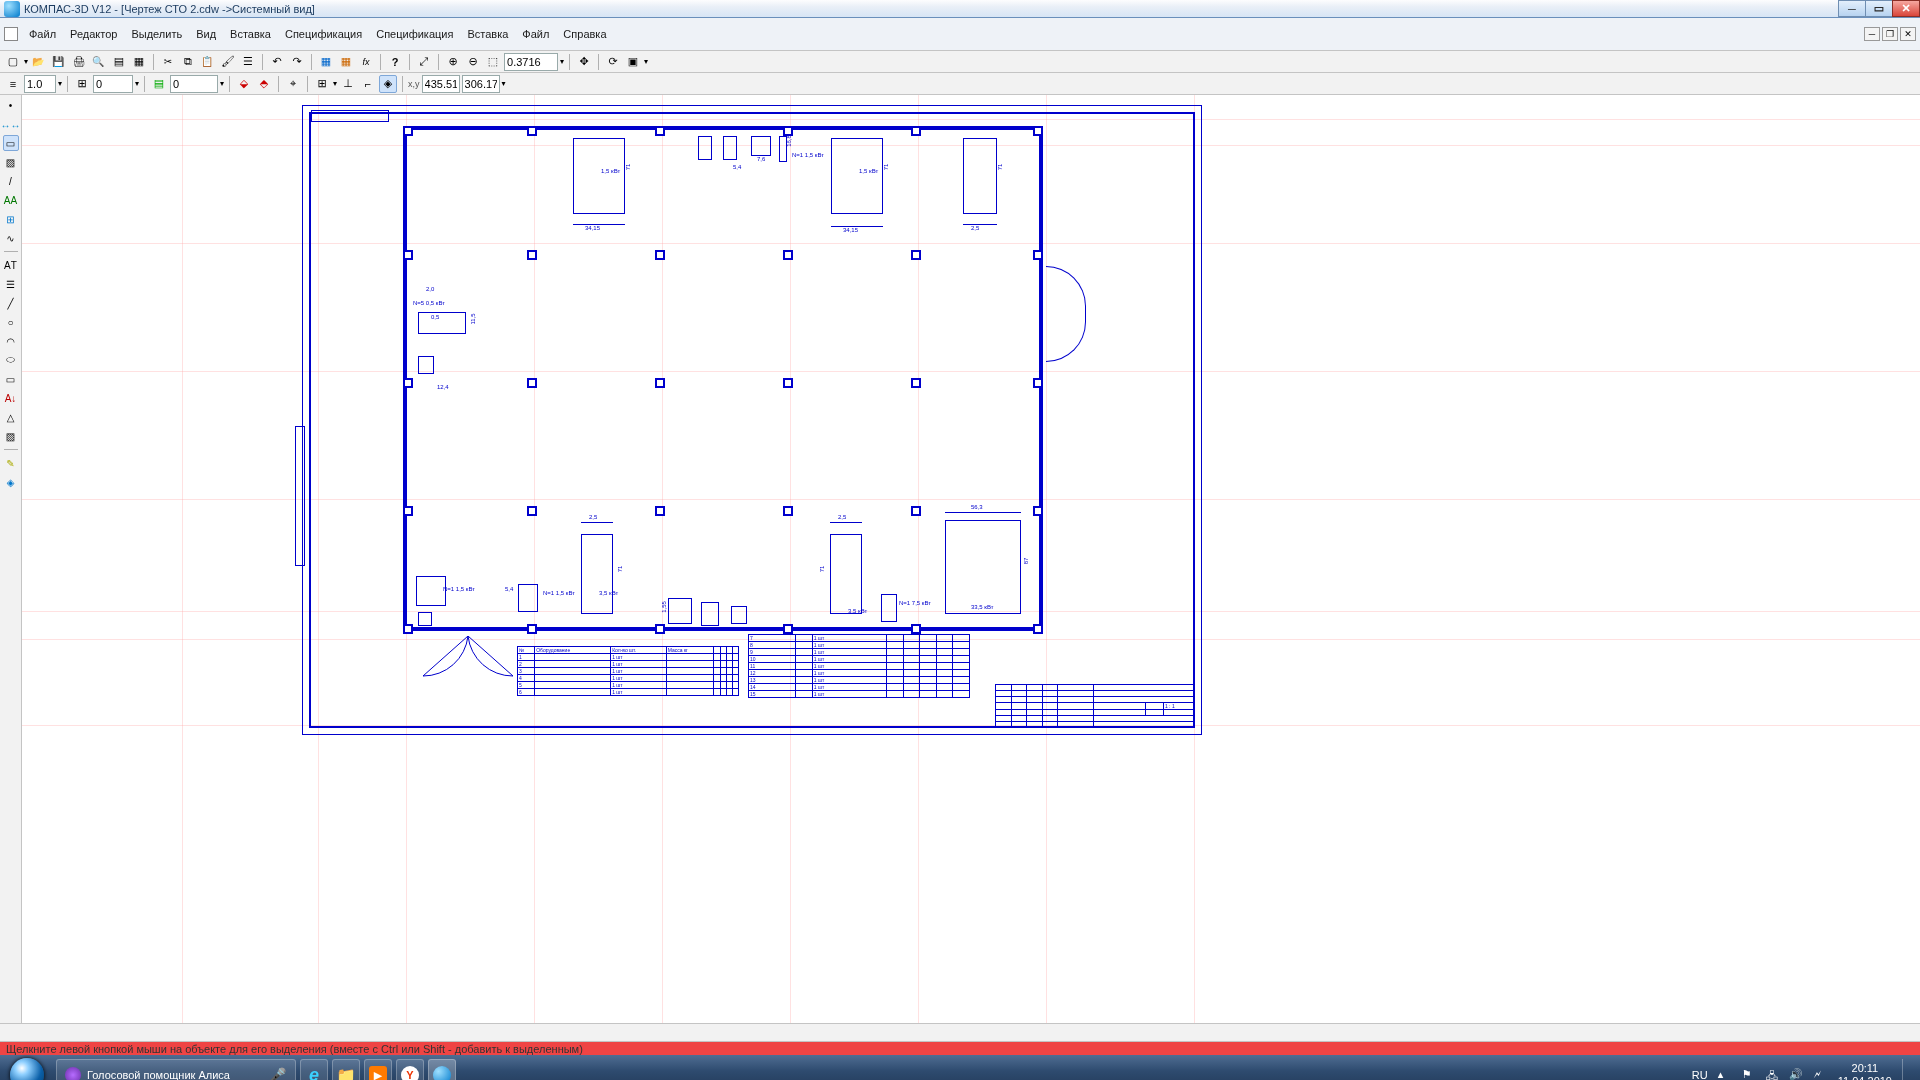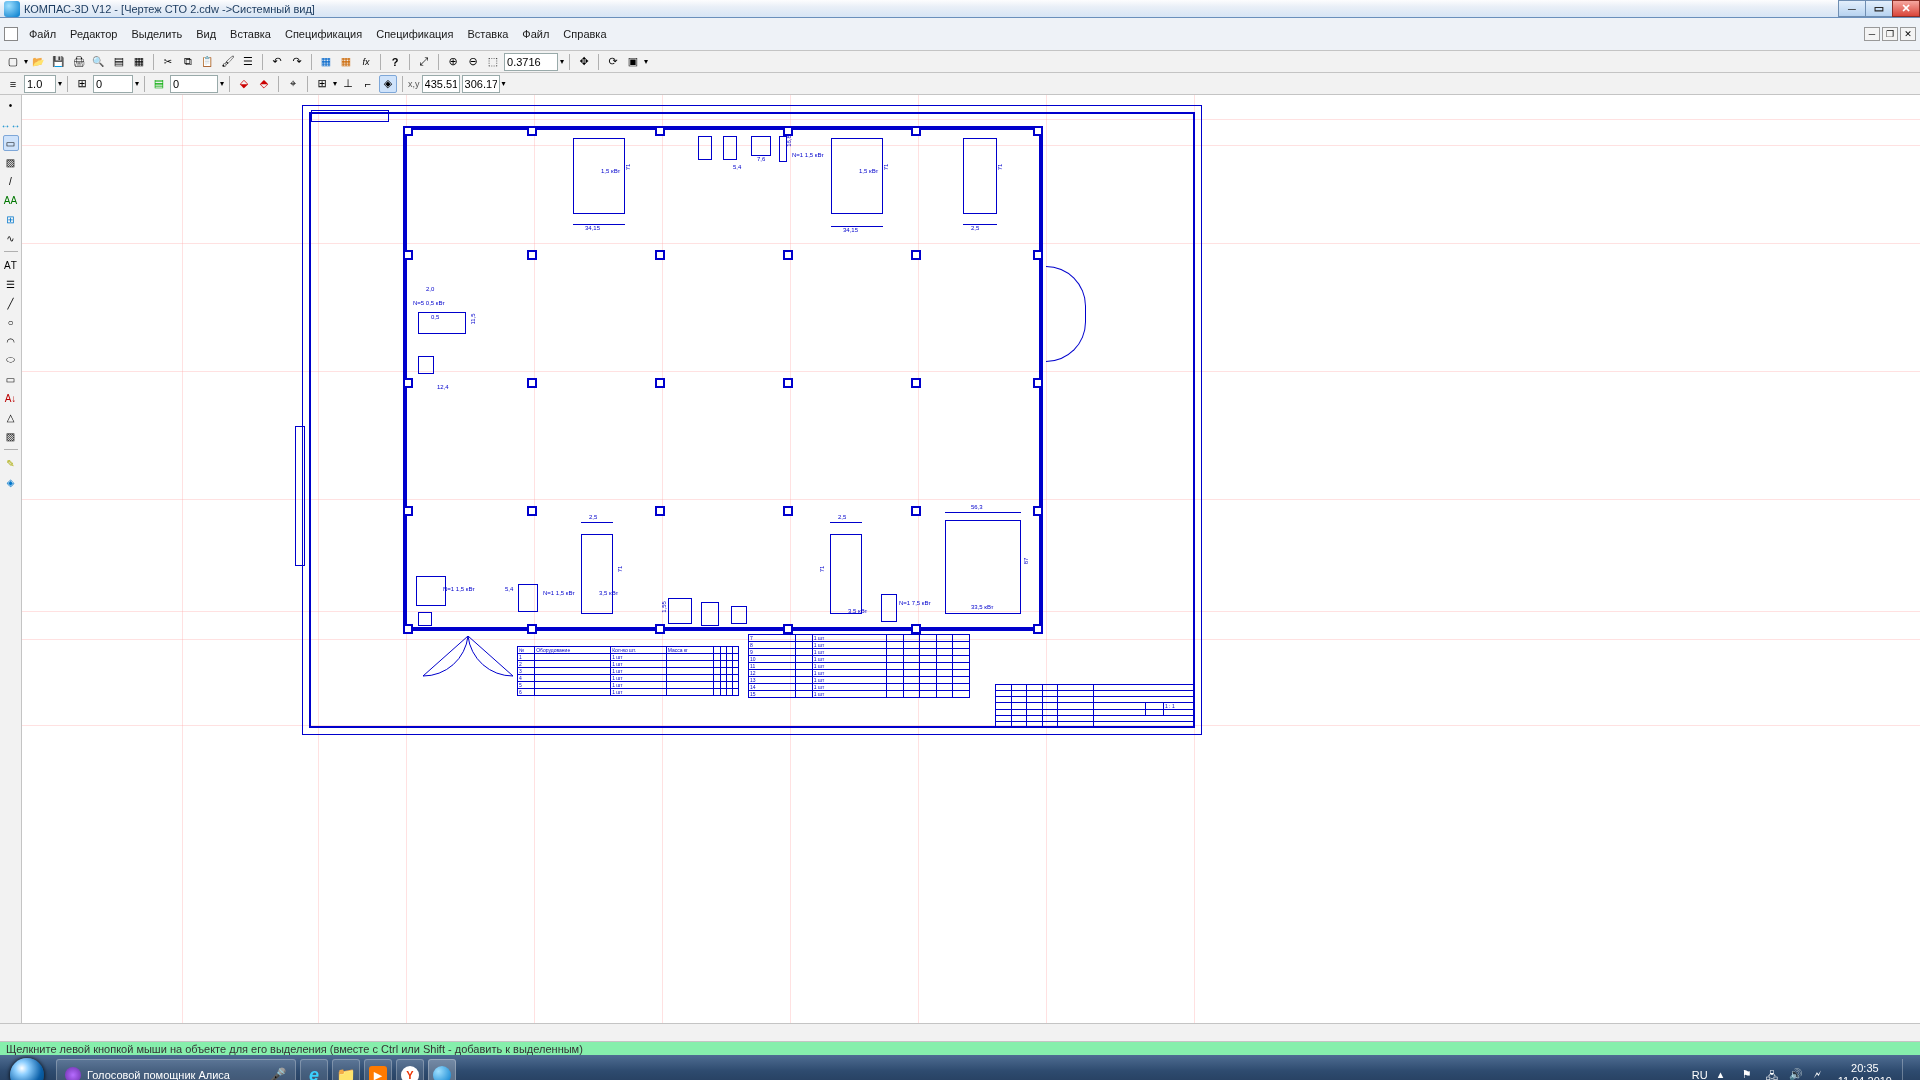--- a/index.html
+++ b/index.html
@@ -47,21 +47,21 @@
 .dim-line{position:absolute;background:#0000cc;height:1px}
 .door{position:absolute;border:1px solid #0000cc;border-left:none;border-radius:0 80px 80px 0}
 .tbl{position:absolute;border-collapse:collapse}
 .tbl td{border:1px solid #0000cc;font-size:5px;padding:0 1px;height:7px;color:#0000cc}
 .stamp{position:absolute;border:1px solid #0000cc}
 .stamp td{border:1px solid #0000cc;font-size:5px;height:6px}
 .title-tab{position:absolute;left:8px;top:4px;width:78px;height:12px;border:1px solid #0000cc}
 
 
 .propbar{height:18px;background:#f2f2f2;border-top:1px solid #c4c4c4;display:flex;align-items:center;padding:0 6px}
-.statusbar{height:14px;background:#86efac;border-top:1px solid #c4c4c4;padding:0 6px;font-size:10px;display:flex;align-items:center;color:#333}
+.statusbar{height:14px;background:#ef4444;border-top:1px solid #c4c4c4;padding:0 6px;font-size:10px;display:flex;align-items:center;color:#333}
 
 
 .taskbar{height:40px;background:linear-gradient(#4f6d92,#2e4b6f 40%,#1f3552);display:flex;align-items:center}
 .start{width:54px;height:40px;display:flex;align-items:center;justify-content:center}
 .orb{width:34px;height:34px;border-radius:50%;background:radial-gradient(circle at 35% 30%,#fff,#8fd0ff 20%,#0a5fa8 60%,#033963);box-shadow:0 0 4px #000}
 .taskitem{height:32px;border:1px solid rgba(255,255,255,.25);border-radius:3px;background:rgba(255,255,255,.12);margin:0 2px;display:flex;align-items:center;padding:0 8px;color:#fff;gap:6px}
 .taskitem.wide{min-width:240px;justify-content:flex-start}
 .taskicon{width:28px;justify-content:center;padding:0}
 .tray{margin-left:auto;display:flex;align-items:center;gap:10px;color:#fff;padding-right:10px;font-size:10px}
 .tray .clock{text-align:center;line-height:1.2}
@@ -624,18 +624,18 @@
     </div>
 
   <div class="tray">
     <span>RU</span>
     <span class="tico">▴</span>
     <span class="tico">⚑</span>
     <span class="tico">🖧</span>
     <span class="tico">🔊</span>
     <span class="tico">🗲</span>
     <div class="clock">
-      <div>20:35</div>
+      <div>20:11</div>
       <div>11.04.2019</div>
     </div>
     <div style="width:8px;height:32px;border-left:1px solid rgba(255,255,255,.3)"></div>
   </div>
 </div>
 
 </body></html>

